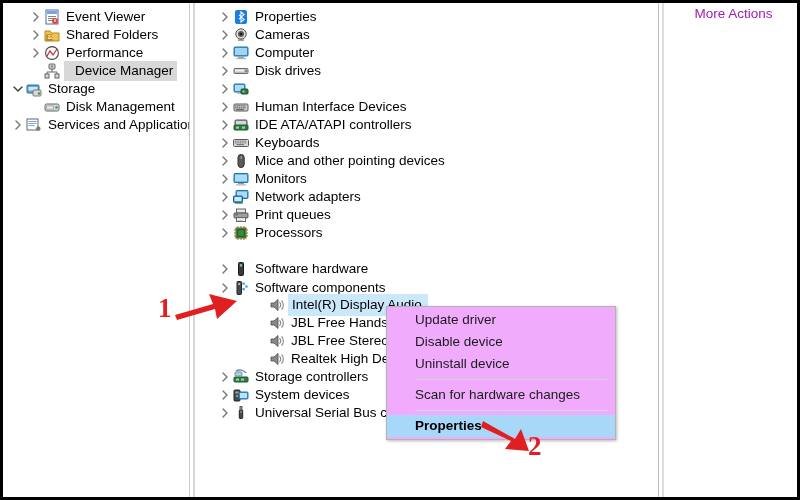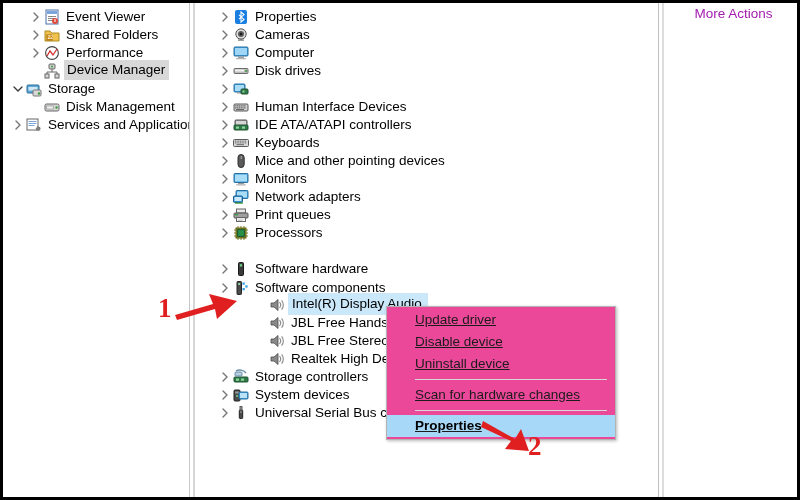--- a/index.html
+++ b/index.html
@@ -26,48 +26,47 @@
   #divider-right{position:absolute;top:0;bottom:0;left:655px;width:11px;
      background:#ffffff;
      border-left:1px solid #c0c0c0;border-right:1px solid #c8c8c8;}
   #divider-right .bar{position:absolute;top:0;bottom:0;left:3px;width:2px;background:#dddddd;}
   #right-pane{left:667px;right:0;}
 
   
   .row{
     position:absolute;height:18px;line-height:18px;
     white-space:nowrap;font-size:13.5px;color:#000000;
-    display:flex;align-items:flex-end;
+    display:flex;align-items:center;
   }
   .chev{
     width:14px;height:18px;flex:0 0 14px;
     display:flex;align-items:center;justify-content:center;
     color:#767676;font-size:9px;
   }
   .chev.none{color:transparent;}
   .chev svg{display:block;}
   .ico{width:18px;height:18px;flex:0 0 18px;margin-right:5px;
        display:flex;align-items:center;justify-content:center;}
   .ico svg{display:block;}
   .lbl{padding-right:3px;}
 
-  .row.sel-gray .lbl{background:#d8d8d8;padding:1px 4px 1px 3px;margin-left:-2px;}
+  .row.sel-gray .lbl{background:#d8d8d8;padding:1px 4px 1px 11px;margin-left:-2px;}
   .row.sel-blue .lbl{background:#cbe8fb;padding:1px 5px 1px 3px;margin-left:-2px;
        box-shadow:0 0 0 1px #cbe8fb;}
 
   
   #context-menu{
     position:absolute;left:383px;top:303px;width:228px;
-    background:#ec4899;
+    background:#f0abfc;
     border:1px solid #b3b3b3;
     box-shadow:1px 1px 3px rgba(0,0,0,.28);
     padding:2px 0 2px 0;
     font-size:13.5px;color:#1b1b1b;
     z-index:40;
-    text-decoration:underline;
   }
   .menu-item{height:22px;line-height:22px;padding-left:28px;white-space:nowrap;}
   .menu-item.highlight{background:#a8d8f8;font-weight:bold;color:#000;}
   .menu-sep{height:1px;background:#d7d7d7;margin:4px 8px 4px 28px;}
 
   
   .anno-num{
     position:absolute;color:#e02020;font-weight:bold;
     font-family:"Liberation Serif","DejaVu Serif",serif;
     font-size:27px;line-height:27px;z-index:60;

